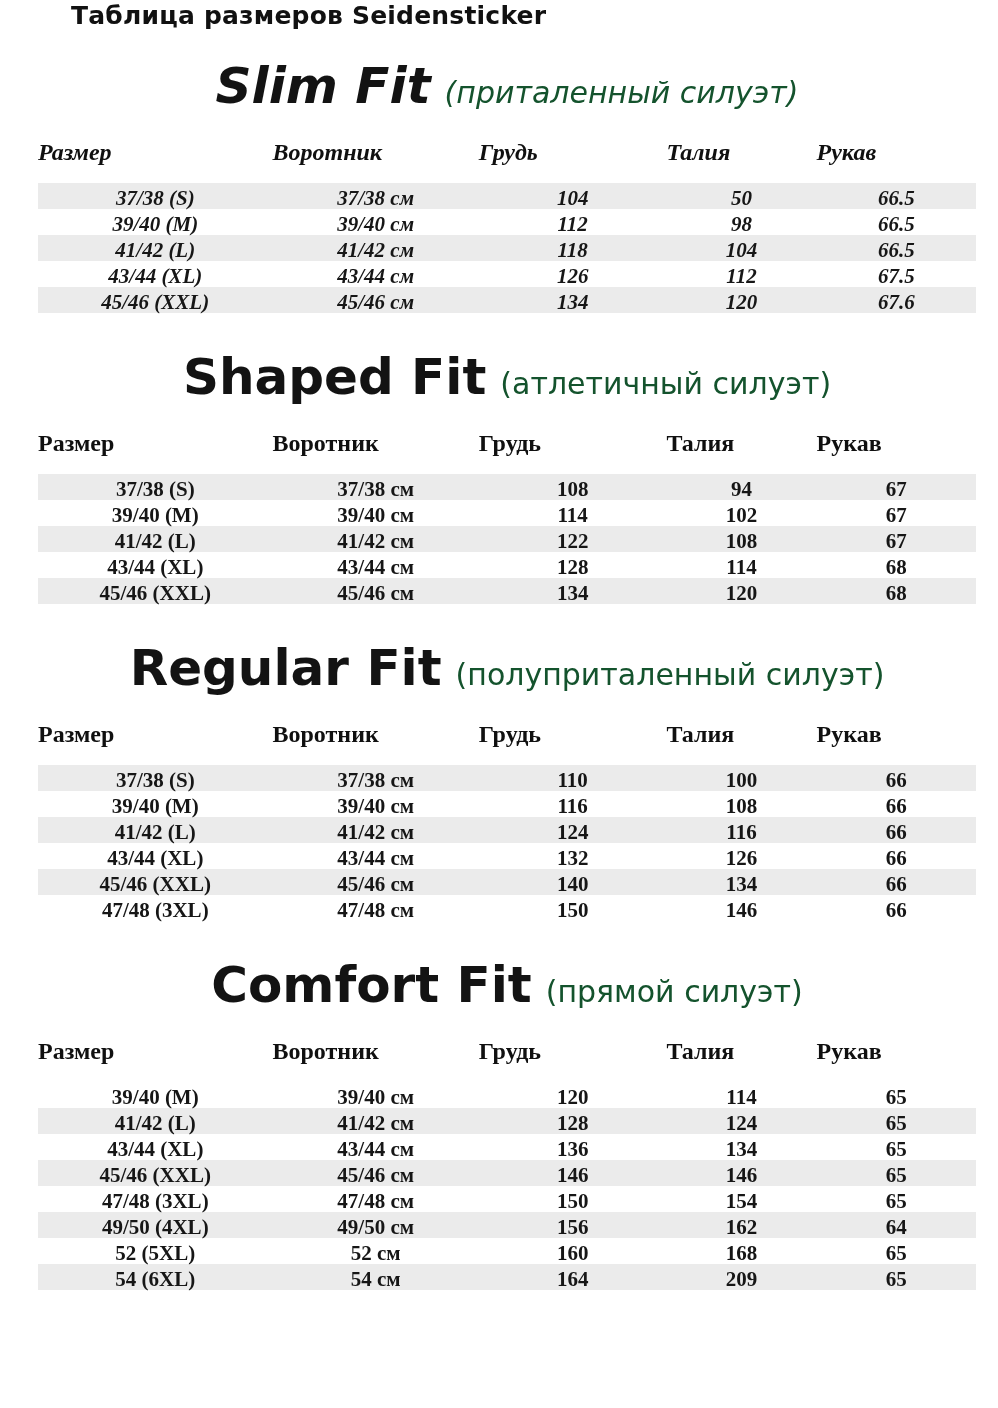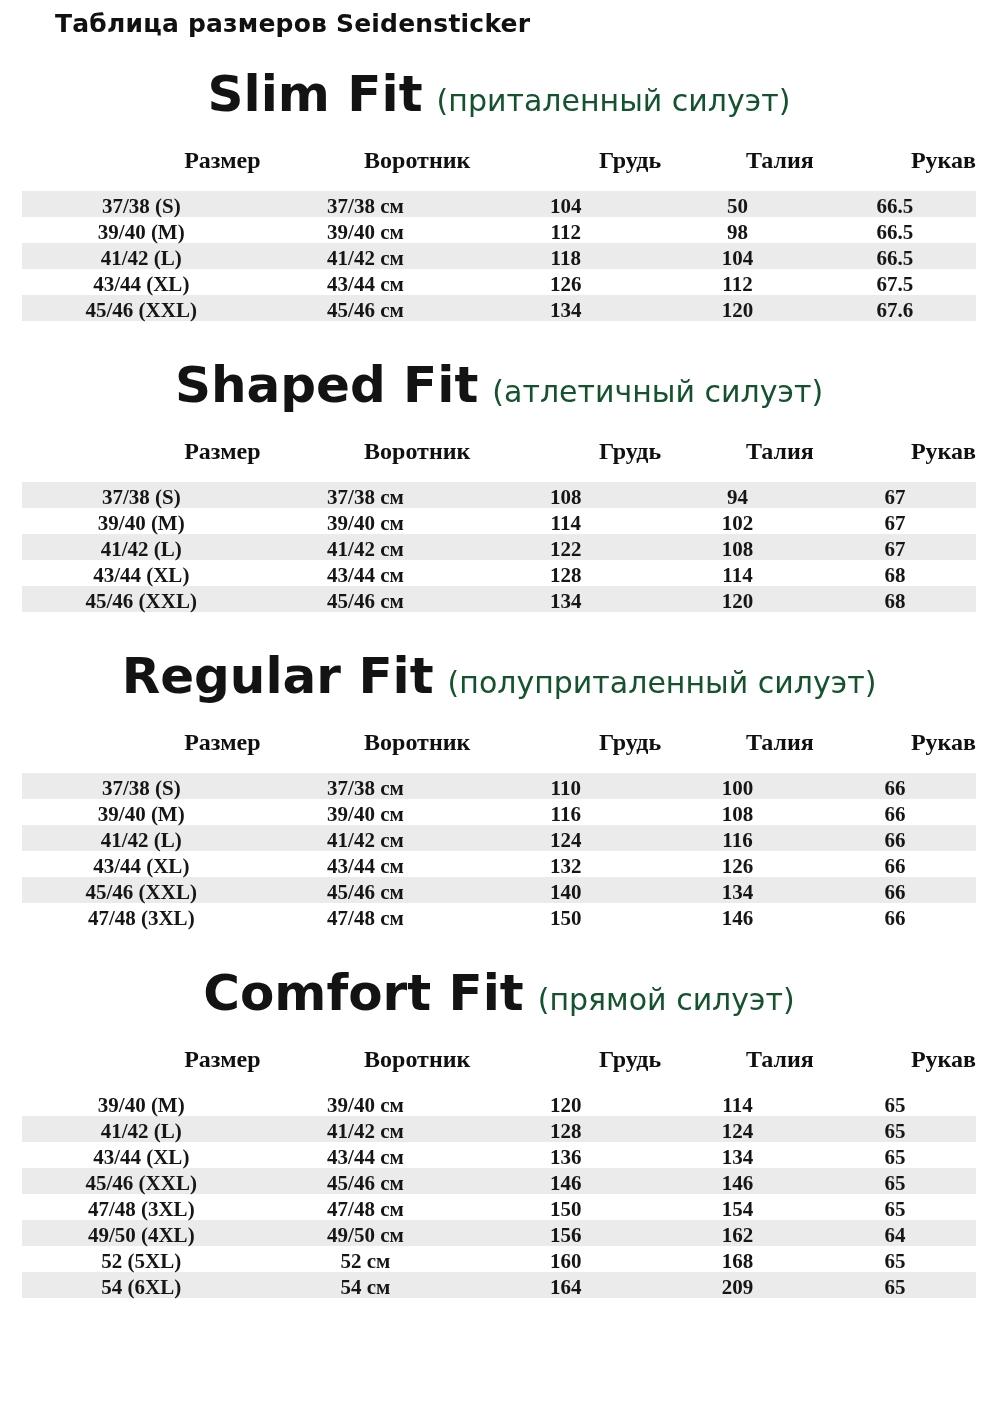--- a/index.html
+++ b/index.html
@@ -9,36 +9,38 @@
   }
   body {
     width: 998px;
     height: 1408px;
     overflow: hidden;
     font-family: "Liberation Serif", "DejaVu Serif", serif;
     color: #141414;
     position: relative;
   }
   .page {
-    padding-top: 8px;
+    padding-top: 0;
+    margin-left: 16px;
   }
   .page-title {
     margin: 0 0 0 55px;
     font-family: "DejaVu Sans", "Liberation Sans", sans-serif;
     font-weight: bold;
     font-size: 25px;
     line-height: 32px;
     letter-spacing: 0.2px;
     color: #111111;
   }
   .fit-section {
     margin-top: 34px;
   }
   .fit-section:first-of-type {
     margin-top: 24px;
+    font-style: italic;
   }
   .section-heading {
     margin: 0;
     display: flex;
     justify-content: center;
     align-items: baseline;
     gap: 14px;
     line-height: 60px;
     white-space: nowrap;
   }
@@ -58,21 +60,21 @@
     margin: 14px 22px 0 22px;
   }
   .header-row, .data-row {
     display: grid;
     grid-template-columns: 25% 22% 20% 16% 17%;
   }
   .header-row {
     margin-bottom: 16px;
   }
   .header-cell {
-    text-align: right;
+    text-align: left;
     font-weight: bold;
     font-size: 24px;
     line-height: 30px;
     color: #101010;
   }
   .data-row {
     height: 26px;
   }
   .data-row.shaded {
     background: var(--stripe, #ebebeb);

